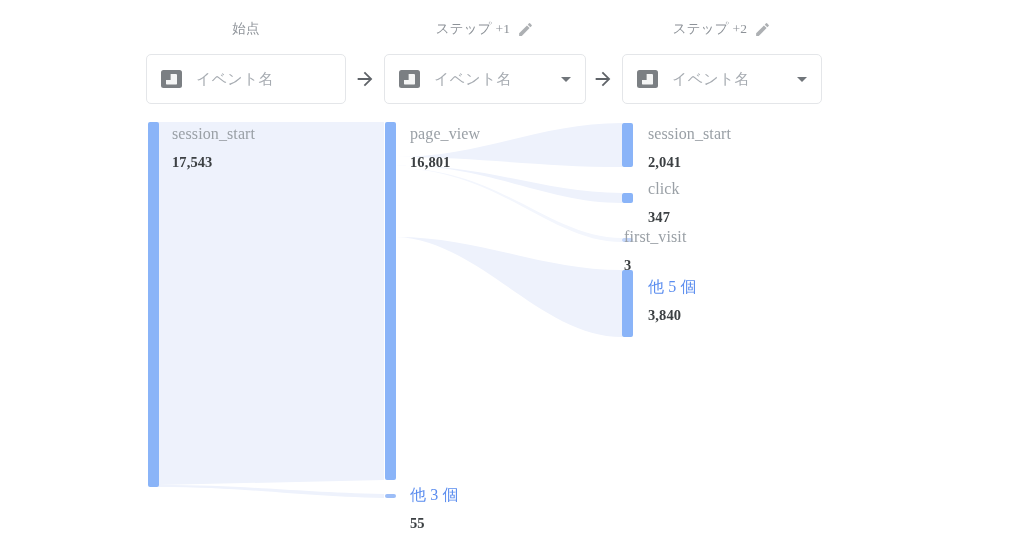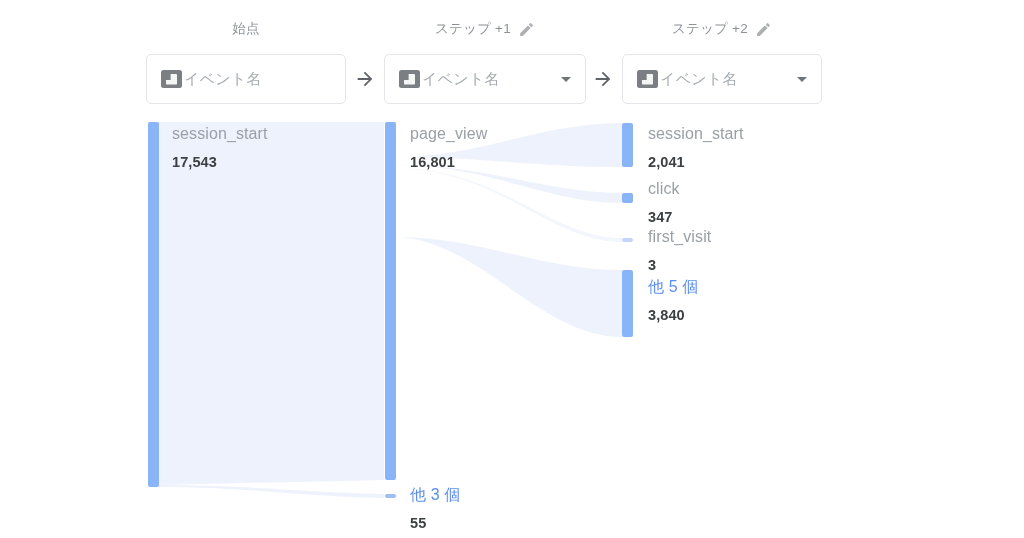--- a/index.html
+++ b/index.html
@@ -15,20 +15,21 @@
     position: relative;
   }
 
   
   .panel {
     position: absolute;
     left: 0;
     top: 0;
     width: 1024px;
     height: 538px;
+    font-family: Liberation Serif, serif;
   }
 
   
   .steps-header {
     position: absolute;
     left: 0;
     top: 18px;
     width: 1024px;
     height: 26px;
   }
@@ -68,21 +69,21 @@
     position: absolute;
     top: 0;
     height: 50px;
     box-sizing: border-box;
     border: 1px solid #e4e6e9;
     border-radius: 5px;
     background: #fff;
     display: flex;
     align-items: center;
     padding: 0 14px;
-    gap: 2px;
+    gap: 14px;
   }
   .selector.s1 { left: 146px; width: 200px; }
   .selector.s2 { left: 384px; width: 202px; }
   .selector.s3 { left: 622px; width: 200px; }
 
   .event-icon {
     width: 21px;
     height: 18px;
     flex: 0 0 auto;
     border-radius: 2.5px;
@@ -271,21 +272,21 @@
     <div class="node-label" style="left:648px; top:14px;">
       <span class="node-name">session_start</span>
       <span class="node-value">2,041</span>
     </div>
 
     <div class="node-label" style="left:648px; top:69px;">
       <span class="node-name">click</span>
       <span class="node-value">347</span>
     </div>
 
-    <div class="node-label" style="left:648px; top:117px;">
+    <div class="node-label" style="left:624px; top:117px;">
       <span class="node-name">first_visit</span>
       <span class="node-value">3</span>
     </div>
 
     <div class="node-label" style="left:648px; top:167px;">
       <span class="node-name link">他 5 個</span>
       <span class="node-value">3,840</span>
     </div>
 
   </div>

